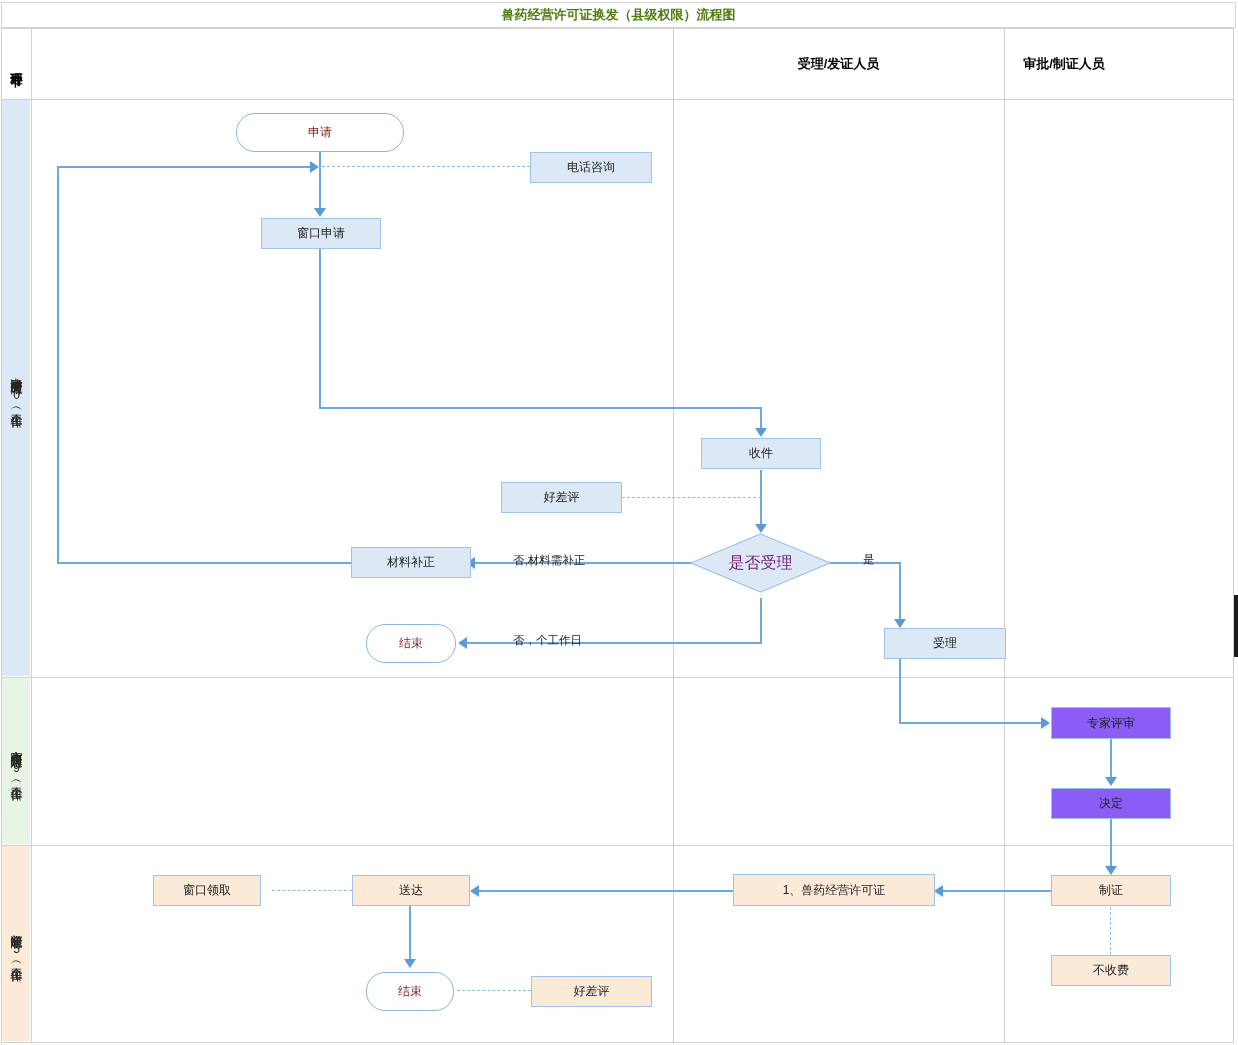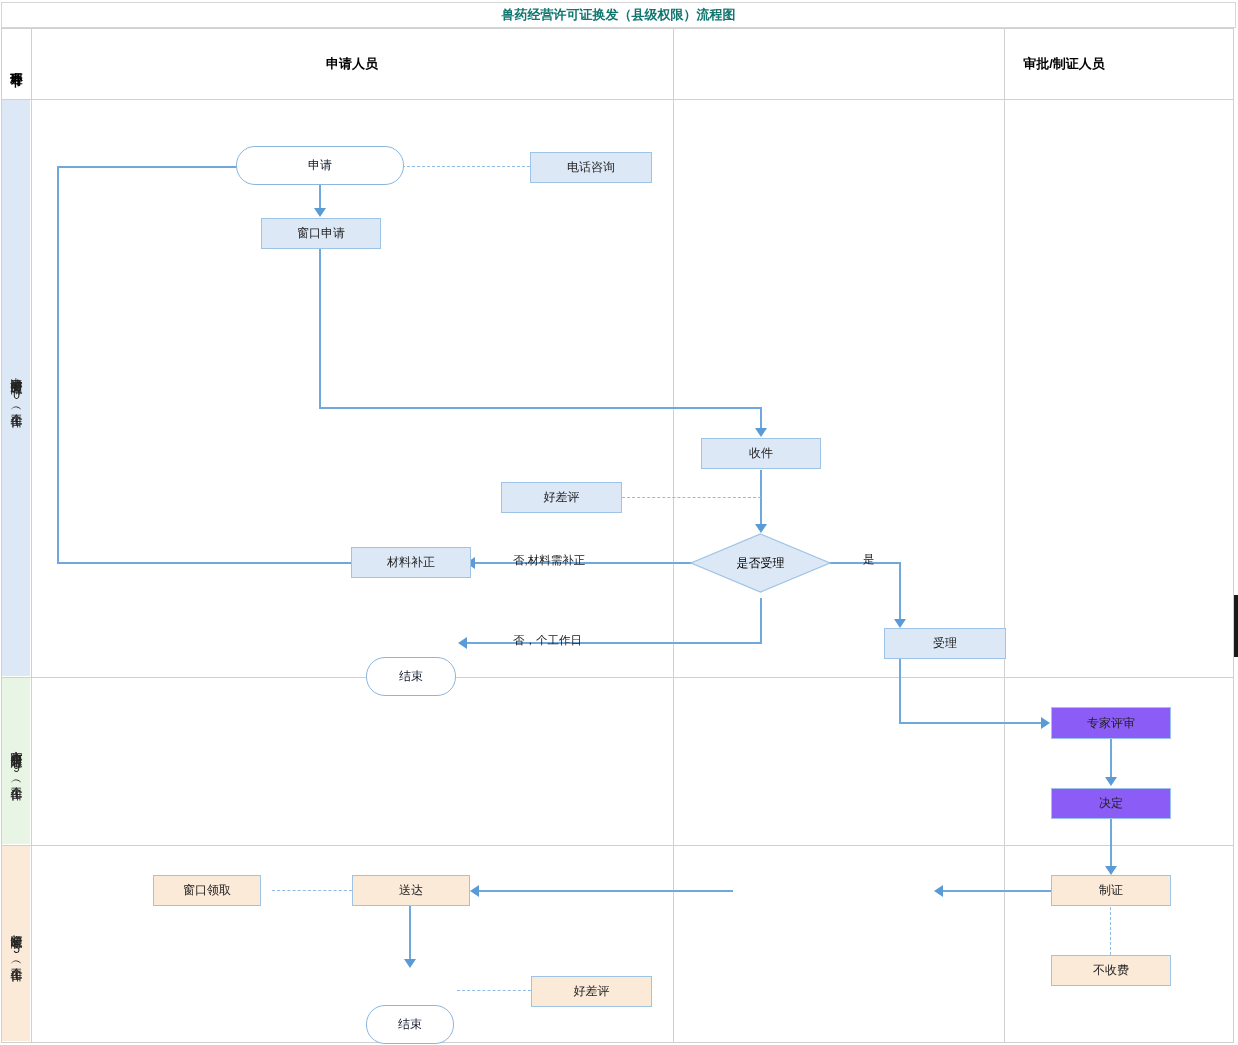--- a/index.html
+++ b/index.html
@@ -3,21 +3,21 @@
 <meta charset="utf-8">
 <style>
   html,body{margin:0;padding:0;background:#ffffff;}
   body{font-family:"Liberation Sans","DejaVu Sans",sans-serif;}
   #page{position:relative;width:1238px;height:1045px;background:#ffffff;overflow:hidden;}
 
   
   .title-bar{position:absolute;left:1px;top:2px;width:1233px;height:24px;
     border:1px solid #d6d6d6;background:#ffffff;
     display:flex;align-items:center;justify-content:center;
-    font-size:13px;font-weight:bold;color:#0f766e;}
+    font-size:13px;font-weight:bold;color:#4d7c0f;}
 
   
   .grid-line{position:absolute;background:#d0d0d0;}
   .hline{height:1px;}
   .vline{width:1px;}
 
   .lane-header{position:absolute;display:flex;align-items:center;justify-content:center;
     font-size:13px;font-weight:bold;color:#000;}
 
   .stage-cell{position:absolute;display:flex;align-items:center;justify-content:center;
@@ -27,26 +27,26 @@
     font-size:12px;font-weight:bold;color:#000;line-height:1.25;
     writing-mode:vertical-rl;text-orientation:upright;letter-spacing:1px;}
 
   
   .node{position:absolute;box-sizing:border-box;display:flex;align-items:center;
     justify-content:center;font-size:12px;color:#222;text-align:center;
     border:1px solid #9dc3e6;z-index:5;}
   .node.blue{background:#dde8f7;}
   .node.green{background:#8b5cf6;}
   .node.peach{background:#fcead9;}
-  .node.term{background:#ffffff;border:1.4px solid #8ab6e0;border-radius:19px;color:#0f172a;margin-top:33px;}
+  .node.term{background:#ffffff;border:1.4px solid #8ab6e0;border-radius:19px;color:#7f1d1d;}
 
   .diamond{position:absolute;z-index:5;}
   .diamond .shape{position:absolute;inset:0;}
   .diamond .dtext{position:absolute;inset:0;display:flex;align-items:center;
-    justify-content:center;font-size:12px;color:#000000;}
+    justify-content:center;font-size:16px;color:#701a75;}
 
   
   .conn{position:absolute;background:#6fa8dc;z-index:2;}
   .conn.h{height:1.6px;}
   .conn.v{width:1.6px;}
   .dash-h{position:absolute;height:0;border-top:1.6px dashed #8fbce6;z-index:2;}
   .dash-v{position:absolute;width:0;border-left:1.6px dashed #8fbce6;z-index:2;}
   .arrow{position:absolute;width:0;height:0;z-index:3;}
   .arrow.down{border-left:6px solid transparent;border-right:6px solid transparent;border-top:9px solid #5b9bd5;}
   .arrow.left{border-top:6px solid transparent;border-bottom:6px solid transparent;border-right:9px solid #5b9bd5;}
@@ -69,21 +69,21 @@
   <div class="grid-line hline" style="left:1px;top:677px;width:1233px;"></div>
   <div class="grid-line hline" style="left:1px;top:845px;width:1233px;"></div>
   <div class="grid-line hline" style="left:1px;top:1042px;width:1233px;"></div>
   <div class="grid-line vline" style="left:1px;top:28px;height:1015px;"></div>
   <div class="grid-line vline" style="left:31px;top:28px;height:1015px;"></div>
   <div class="grid-line vline" style="left:673px;top:28px;height:1015px;"></div>
   <div class="grid-line vline" style="left:1004px;top:28px;height:1015px;"></div>
   <div class="grid-line vline" style="left:1233px;top:28px;height:1015px;"></div>
 
   <div class="stage-vert-head" style="left:2px;top:30px;width:28px;height:68px;">办理环节</div>
-  <div class="lane-header" style="left:32px;top:30px;width:640px;height:68px;">申请人员</div>
+  <div class="lane-header" style="left:674px;top:30px;width:329px;height:68px;">受理/发证人员</div>
   <div class="lane-header" style="left:950px;top:30px;width:228px;height:68px;">审批/制证人员</div>
 
   <div class="stage-cell" style="left:2px;top:100px;width:28px;height:576px;background:#dde8f7;">申请与受理时限：0（个工作日）</div>
   <div class="stage-cell" style="left:2px;top:678px;width:28px;height:166px;background:#e8f5e4;">审查与决定时限：9（个工作日）</div>
   <div class="stage-cell" style="left:2px;top:846px;width:28px;height:195px;background:#fcead9;">颁证时限：5（个工作日）</div>
 
   <div class="conn v" style="left:319px;top:152px;height:16px;"></div>
 
   <div class="conn h" style="left:57px;top:166px;width:256px;"></div>
   <div class="conn v" style="left:57px;top:166px;height:397px;"></div>
@@ -163,20 +163,21 @@
   <div class="node term" style="left:366px;top:624px;width:90px;height:39px;">结束</div>
 
   <div class="node green" style="left:1051px;top:707px;width:120px;height:32px;">专家评审</div>
 
   <div class="node green" style="left:1051px;top:788px;width:120px;height:31px;">决定</div>
 
   <div class="node peach" style="left:1051px;top:875px;width:120px;height:31px;">制证</div>
 
   <div class="node peach" style="left:1051px;top:955px;width:120px;height:31px;">不收费</div>
 
+  <div class="node peach" style="left:733px;top:874px;width:202px;height:32px;">1、兽药经营许可证</div>
 
   <div class="node peach" style="left:352px;top:875px;width:118px;height:31px;">送达</div>
 
   <div class="node peach" style="left:153px;top:875px;width:108px;height:31px;">窗口领取</div>
 
   <div class="node term" style="left:366px;top:972px;width:88px;height:39px;">结束</div>
 
   <div class="node peach" style="left:531px;top:976px;width:121px;height:31px;">好差评</div>
 
   <div class="edge-label" style="left:863px;top:552px;">是</div>

